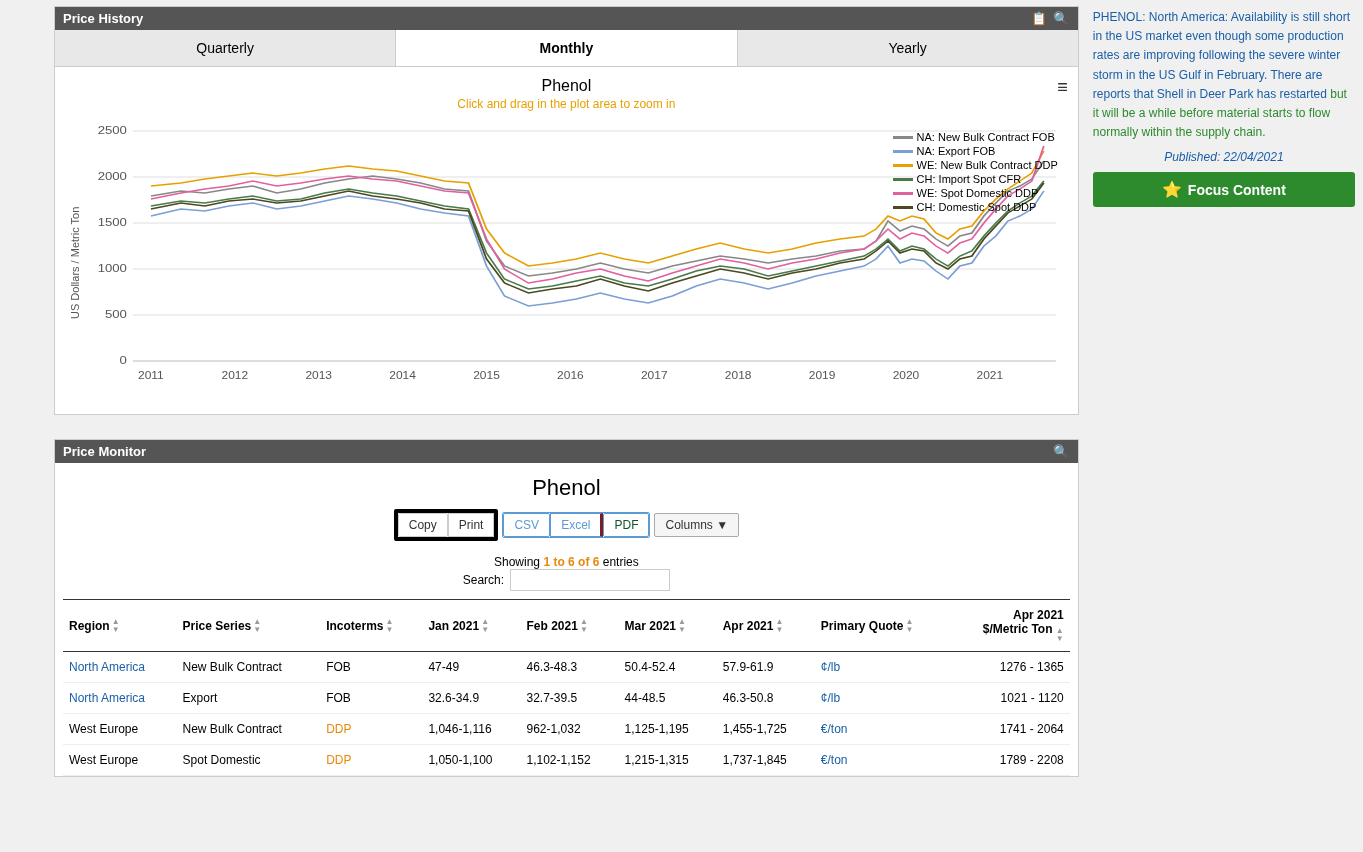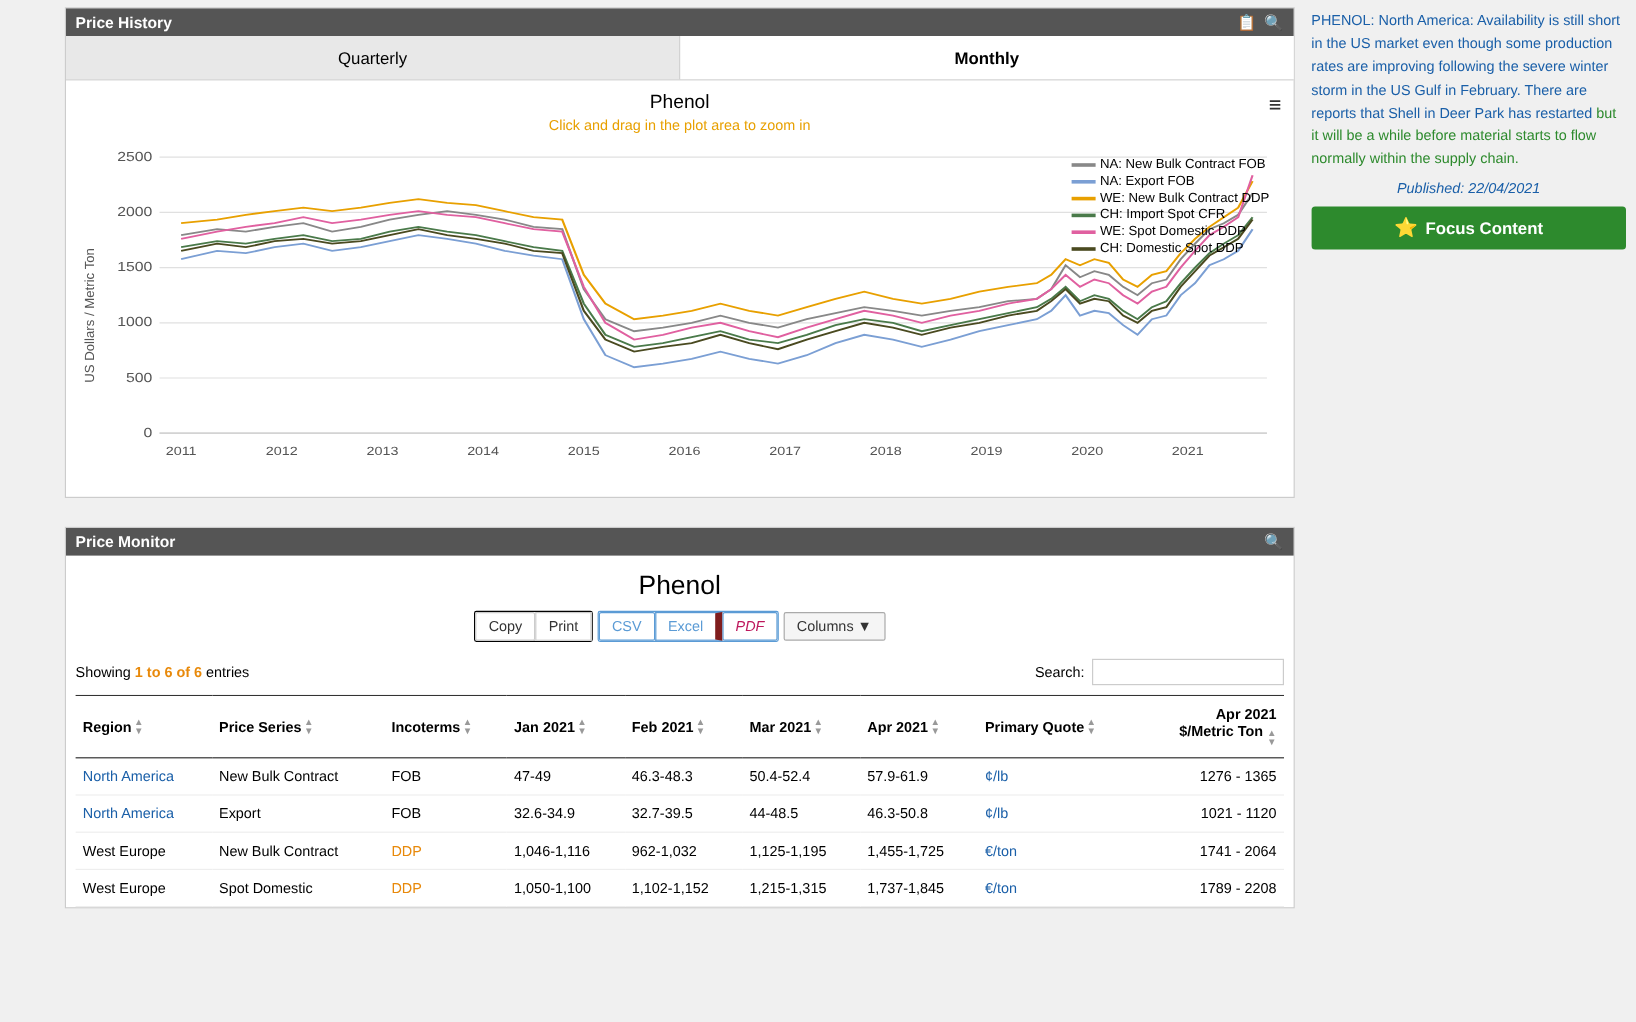--- a/index.html
+++ b/index.html
@@ -35,24 +35,24 @@
 
     
     .price-monitor-title { text-align: center; font-size: 22px; padding: 12px 0 8px; font-weight: normal; }
 
     .btn-group { display: flex; gap: 4px; justify-content: center; margin-bottom: 10px; flex-wrap: wrap; align-items: center; }
     .btn { padding: 4px 10px; border: 1px solid #ccc; background: white; cursor: pointer; font-size: 12px; border-radius: 2px; }
     .btn-copy { color: #333; }
     .btn-print { color: #333; }
     .btn-csv { color: #5b9bd5; border-color: #5b9bd5; }
     .btn-excel { color: #5b9bd5; border-color: #5b9bd5; }
-    .btn-pdf { color: #be185d; border-color: #5b9bd5; font-style: italic; }
+    .btn-pdf { color: #14532d; border-color: #5b9bd5; }
     .btn-columns { color: #333; border-color: #aaa; background: #f5f5f5; }
 
-    .table-controls { display: flex; justify-content: space-between; align-items: center; padding: 4px 8px 8px; font-size: 12px; }
+    .table-controls { display: flex; justify-content: space-between; align-items: center; padding: 4px 8px 8px; font-size: 12px; flex-direction: column; }
     .showing-text { }
     .showing-text span { color: #e8890a; font-weight: bold; }
     .search-box { display: flex; align-items: center; gap: 6px; }
     .search-input { border: 1px solid #ccc; padding: 3px 6px; font-size: 12px; width: 160px; }
 
     .data-table { width: 100%; border-collapse: collapse; font-size: 12px; }
     .data-table th { padding: 8px 6px; text-align: left; font-weight: bold; border-top: 1px solid #333; border-bottom: 1px solid #333; background: white; white-space: nowrap; }
     .data-table th:last-child, .data-table td:last-child { text-align: right; }
     .data-table td { padding: 8px 6px; border-bottom: 1px solid #eee; vertical-align: middle; }
     .th-sort { display: flex; align-items: center; gap: 2px; }
@@ -84,20 +84,21 @@
       <span>Price History</span>
       <div style="display:flex;gap:6px;align-items:center;">
         <span style="cursor:pointer;">📋</span>
         <span style="cursor:pointer;">🔍</span>
       </div>
     </div>
 
     <div class="tabs">
       <div class="tab">Quarterly</div>
       <div class="tab active">Monthly</div>
+      <div class="tab">Yearly</div>
     </div>
 
     <div class="chart-container">
       <div class="chart-title">Phenol</div>
       <div class="chart-subtitle">Click and drag in the plot area to zoom in</div>
       <span class="chart-menu">≡</span>
 
       <div class="chart-area">
         <div class="y-axis-label">US Dollars / Metric Ton</div>
         <div class="chart-inner">
@@ -178,27 +179,27 @@
 
   <div class="panel">
     <div class="panel-header">
       <span>Price Monitor</span>
       <span style="cursor:pointer;">🔍</span>
     </div>
 
     <div class="price-monitor-title">Phenol</div>
 
     <div class="btn-group">
-      <div style="border:1px solid #000000;display:flex;border-radius:2px;">
+      <div style="border:4px solid #000000;display:flex;border-radius:2px;">
         <button class="btn btn-copy">Copy</button>
         <button class="btn btn-print" style="border-left:1px solid #ccc;border-radius:0;">Print</button>
       </div>
       <div style="border:1px solid #5b9bd5;display:flex;border-radius:2px;">
         <button class="btn btn-csv">CSV</button>
-        <button class="btn btn-excel" style="border-left:1px solid #5b9bd5;border-right:6px solid #7f1d1d;border-radius:0;">Excel</button>
+        <button class="btn btn-excel" style="border-left:1px solid #5b9bd5;border-right:3px solid #7f1d1d;border-radius:0;">Excel</button>
         <button class="btn btn-pdf">PDF</button>
       </div>
       <button class="btn btn-columns"><span>Columns</span> ▼</button>
     </div>
 
     <div class="table-controls">
       <div class="showing-text">Showing <span style="color:#e8890a;font-weight:bold;">1 to 6 of 6</span> entries</div>
       <div class="search-box">
         <label>Search:</label>
         <input type="text" class="search-input" value="" style="">

